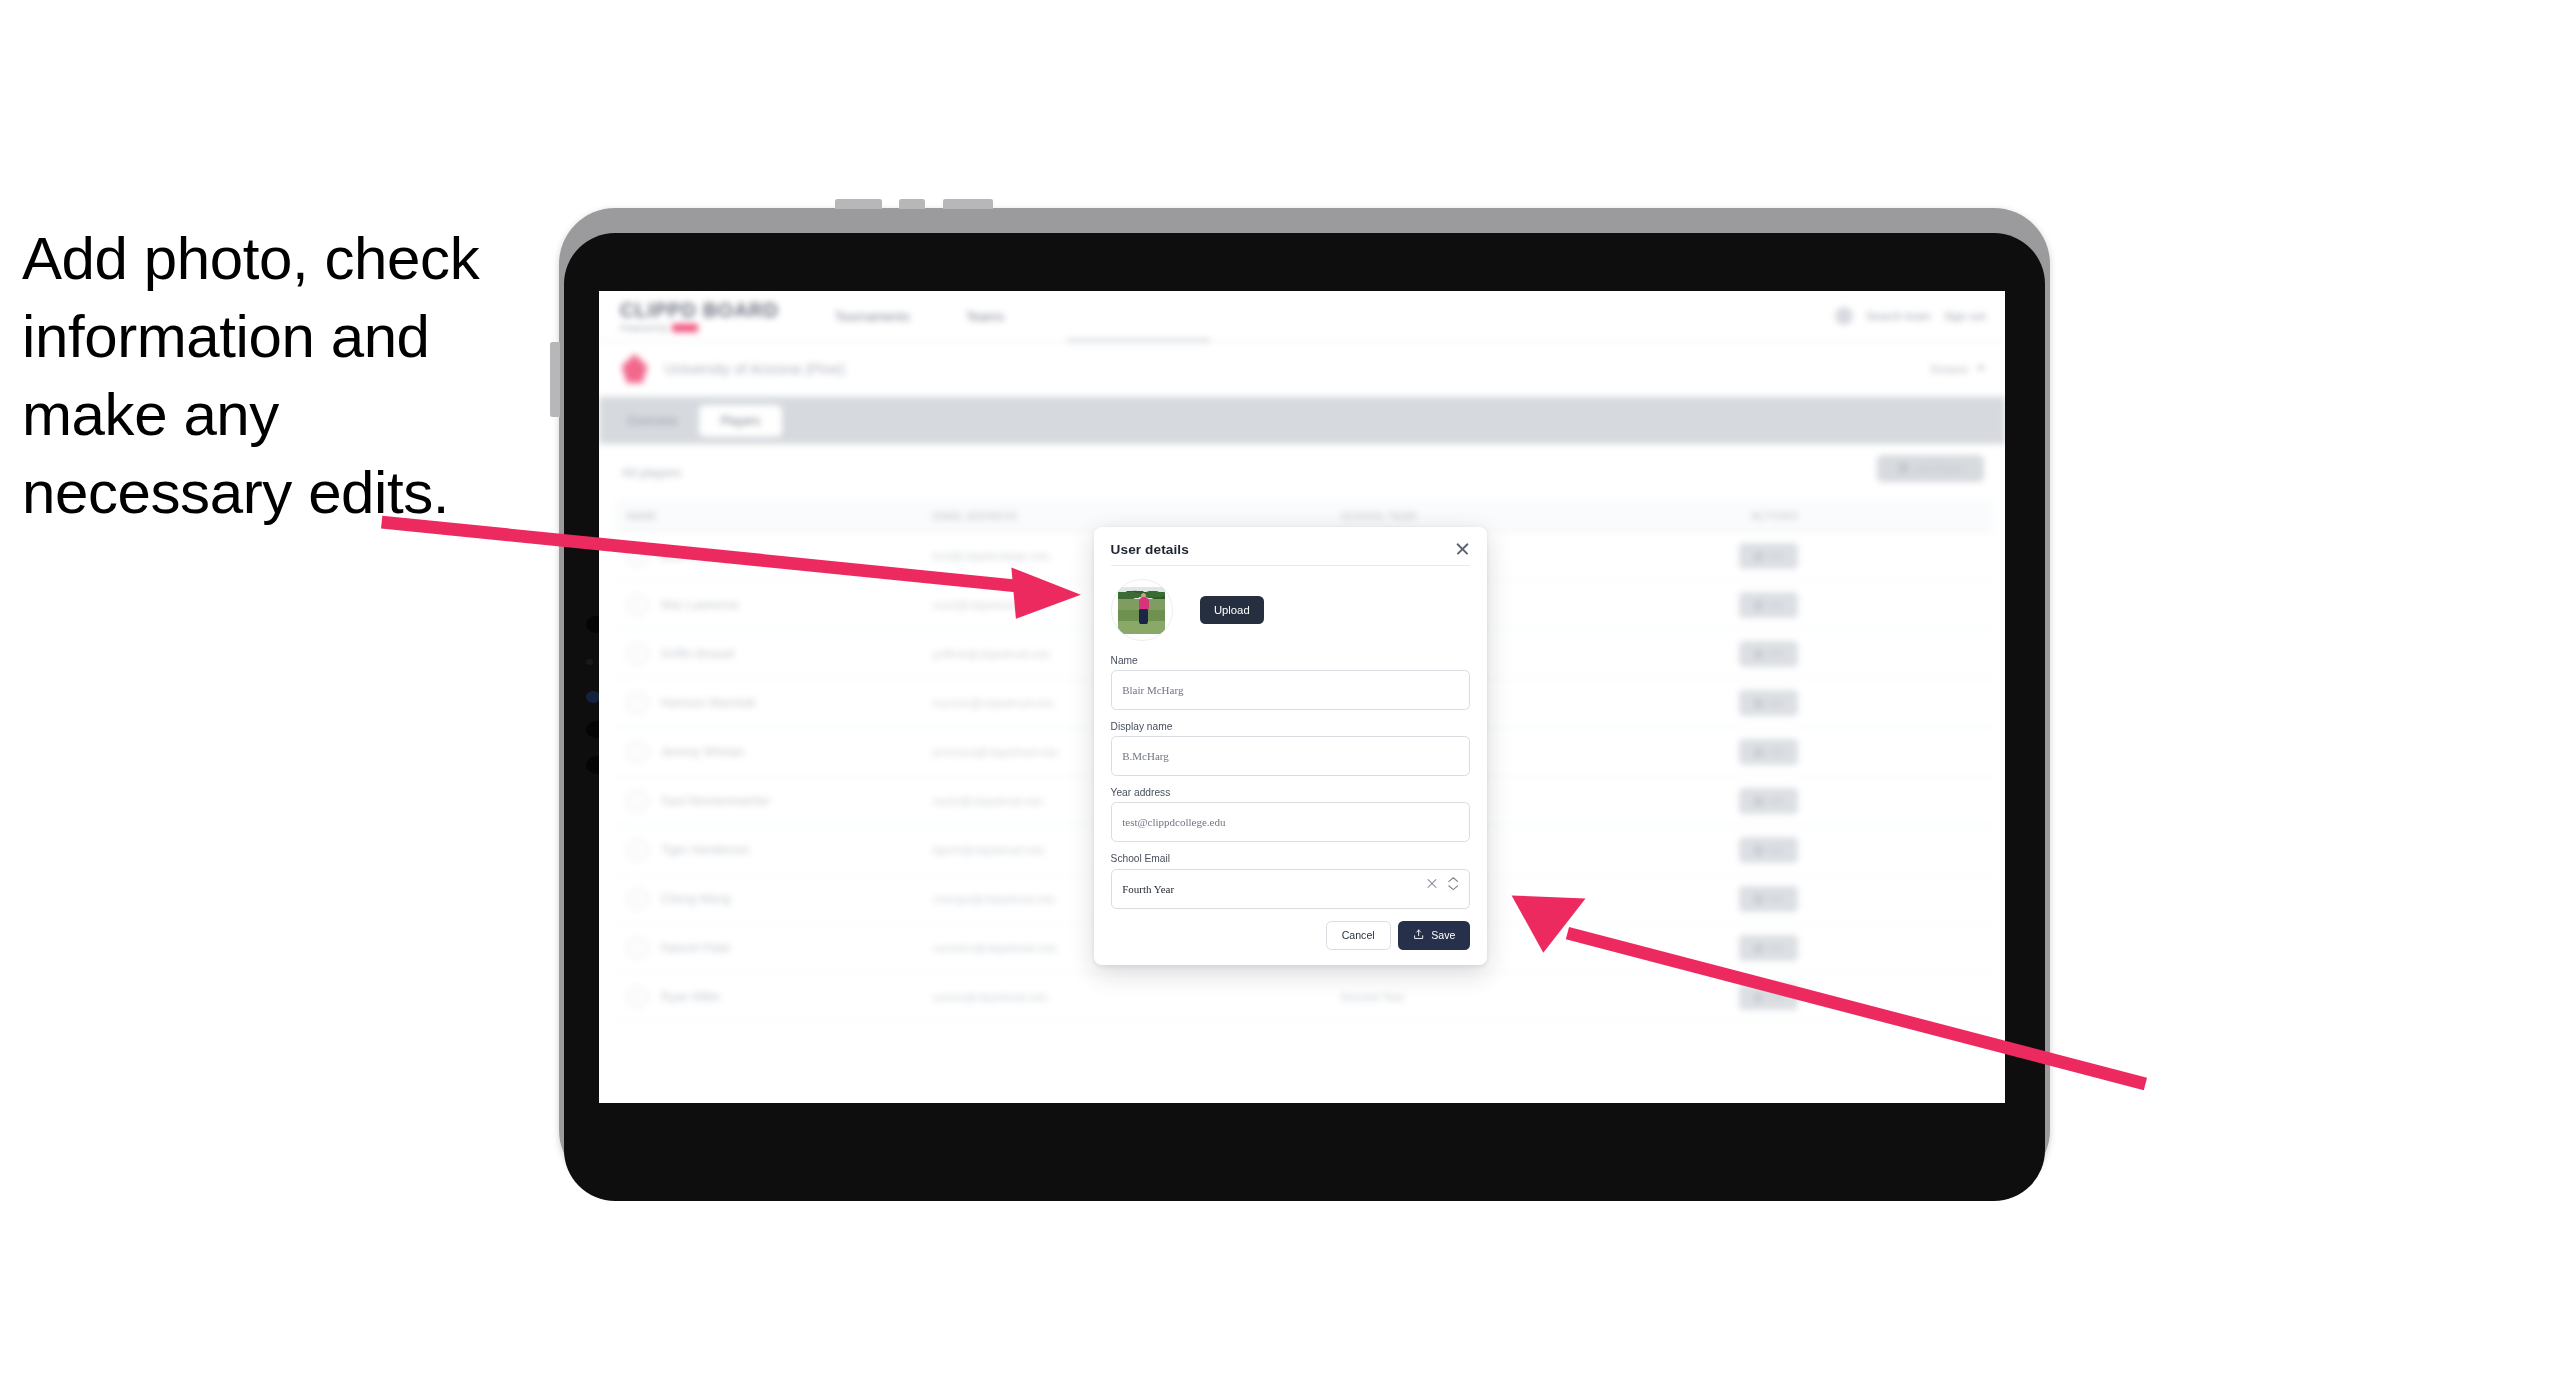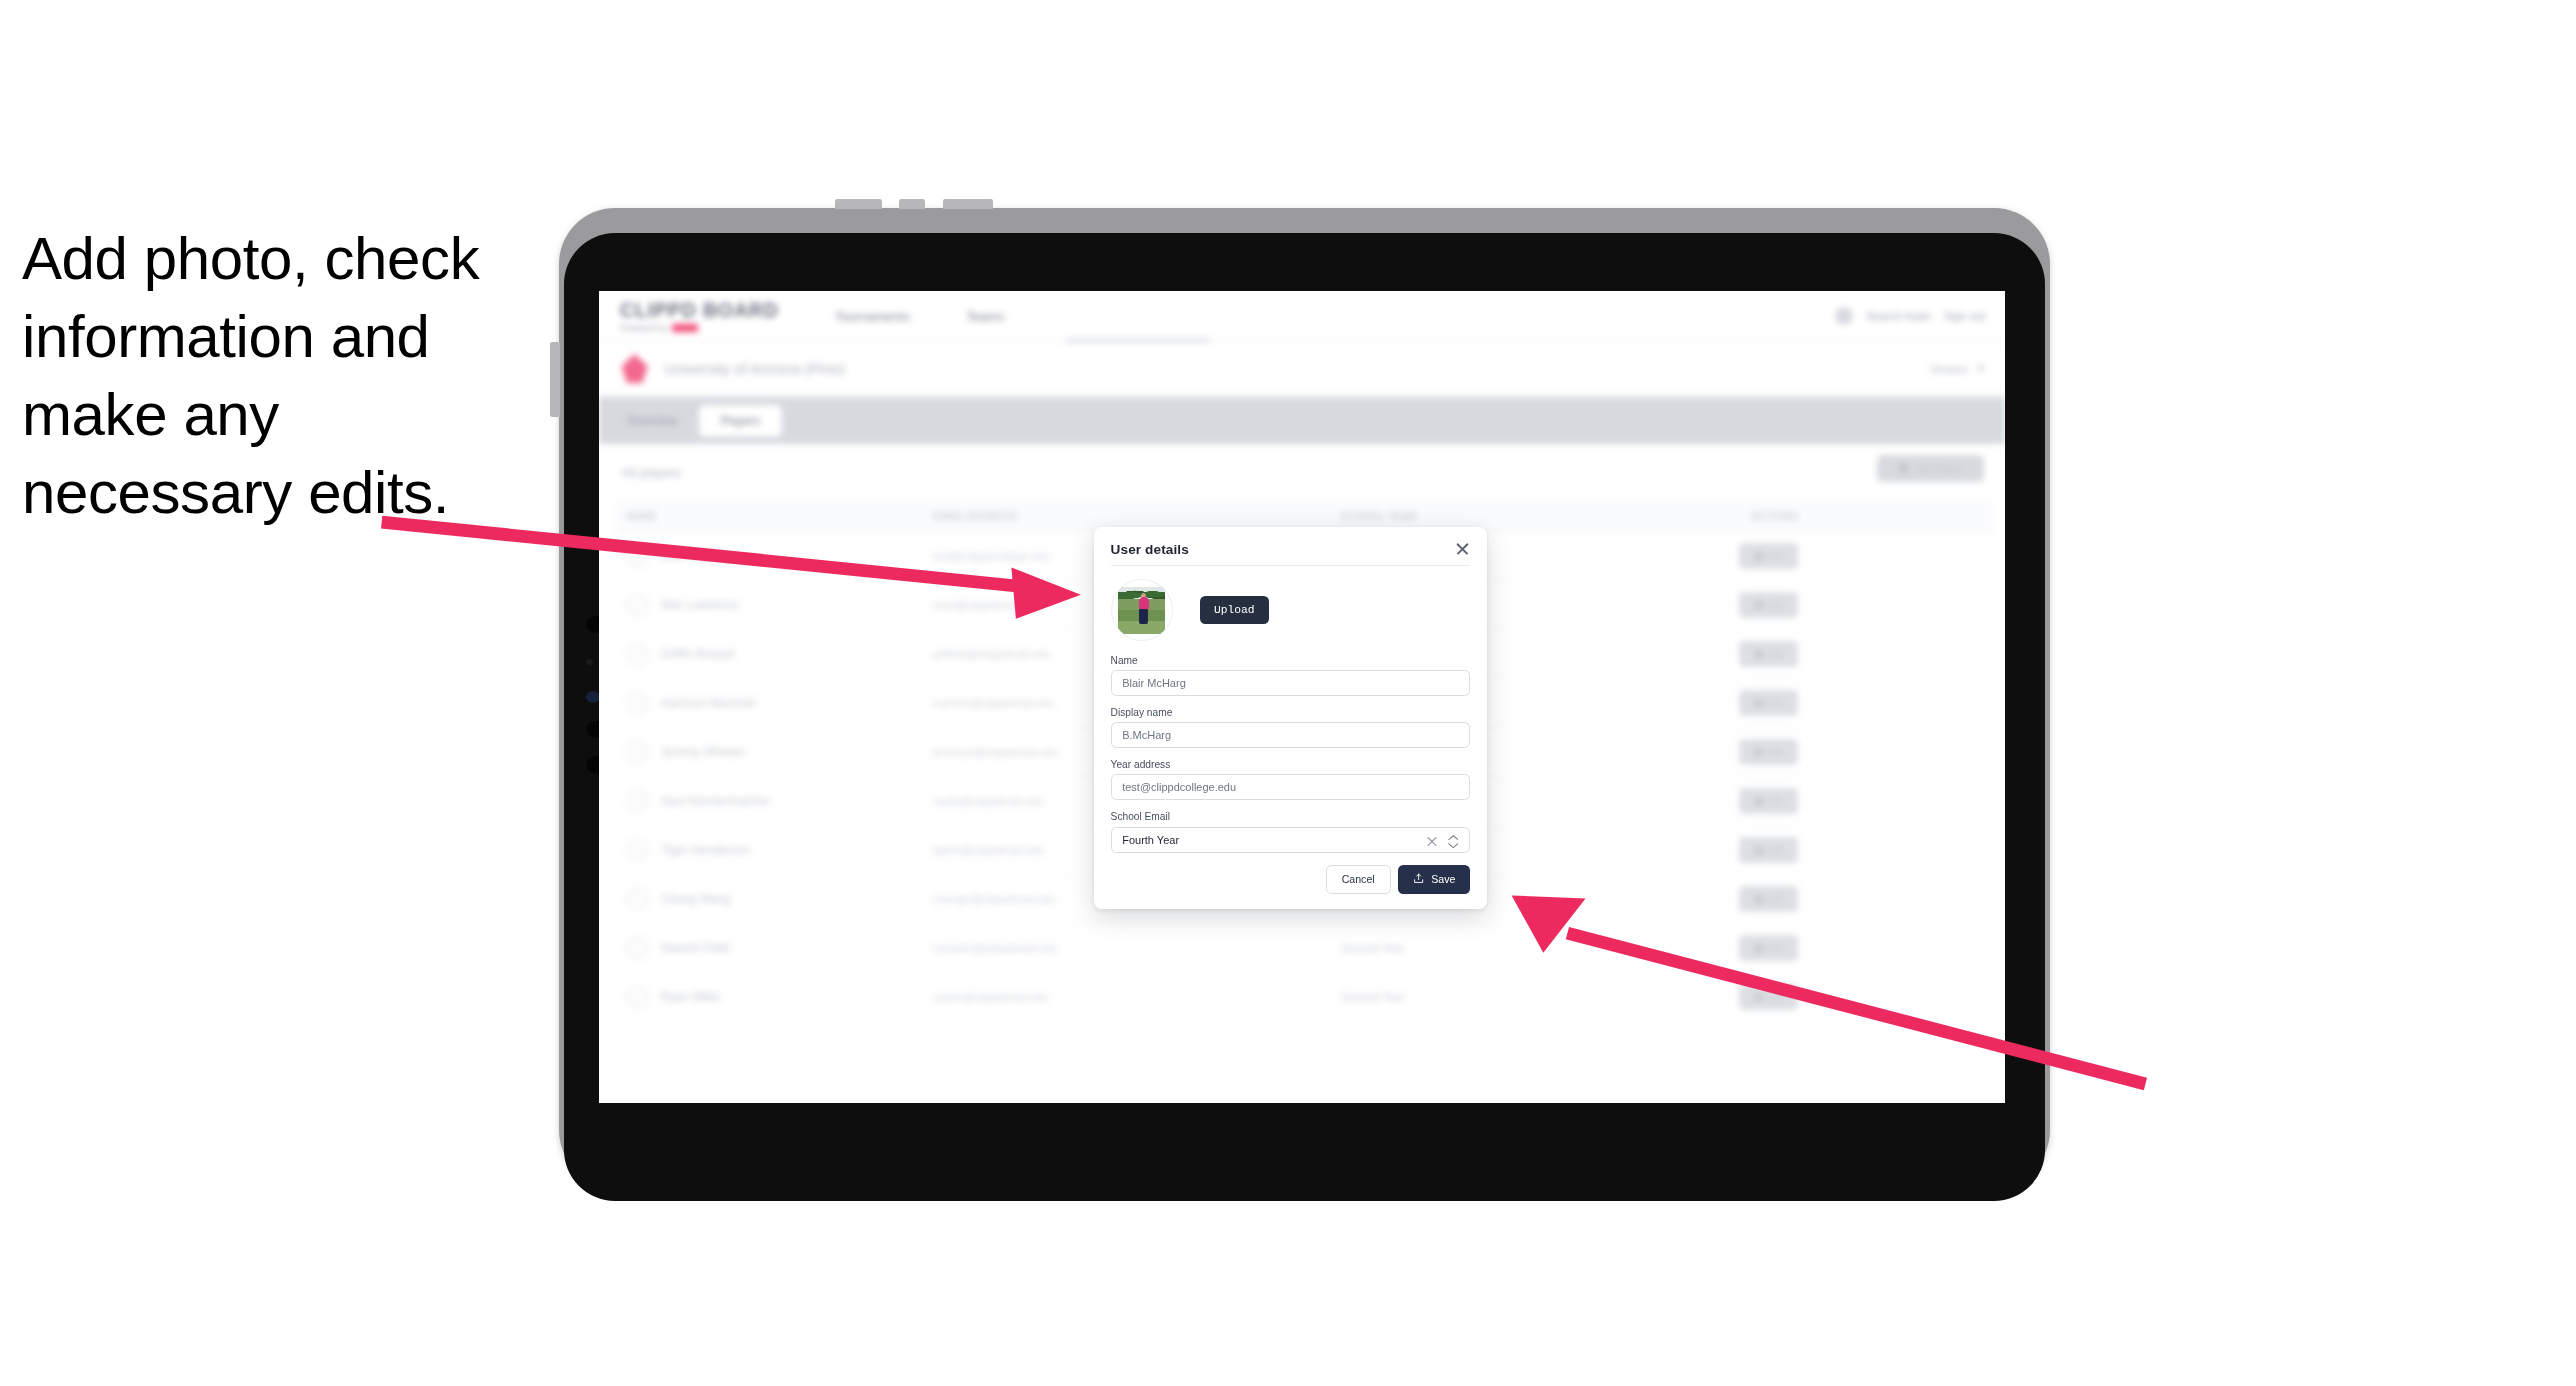--- a/index.html
+++ b/index.html
@@ -220,30 +220,30 @@
       radial-gradient(ellipse at 74% 52%, #3a6b33 0 28%, transparent 30%),
       radial-gradient(ellipse at 92% 62%, #305a2c 0 26%, transparent 28%);
   }
   #golfer { position:absolute; left:44%; top:22%; width:22%; height:58%; z-index:2; }
   #golfer-top { position:absolute; left:0; top:0; width:100%; height:46%; background:#d8347b; border-radius:40% 40% 20% 20%; }
   #golfer-bot { position:absolute; left:6%; top:44%; width:88%; height:56%; background:#1c2448; border-radius:10% 10% 22% 22%; }
   #golfer-head{ position:absolute; left:26%; top:-16%; width:48%; height:20%; background:#caa47e; border-radius:50%; }
 
   #upload-btn {
     background:#262f3f; color:#ffffff; border:none; border-radius:5.3px;
-    font-family:Liberation Mono, monospace;
+    font-family:Liberation Sans, sans-serif;
     font-size: 11.3px; padding: 8.3px 14.3px; cursor:pointer;
   }
 
   .field-label { font-size: 10.2px; color:#474e5c; margin-bottom: 4.5px; }
   .field-wrap  { margin-bottom: 10.6px; }
   .text-input {
-    width: 100%; height: 26px;
+    width: 100%; height: 40px;
     border: 0.8px solid #d9dde2; border-radius: 5.3px;
-    font-family:Liberation Sans, sans-serif;
+    font-family:Liberation Serif, serif;
     font-size: 11px; color:#6f7682;
     padding: 0 10.6px; background:#fff; outline:none;
   }
   .text-input::placeholder { color:#9aa1ac; }
 
   #year-wrap { position:relative; }
   #year-input { color:#1f2430; font-weight:400; padding-right: 56px; }
   #year-clear {
     position:absolute; right: 32px; top: 9px; width:12px; height:12px; cursor:pointer;
   }

